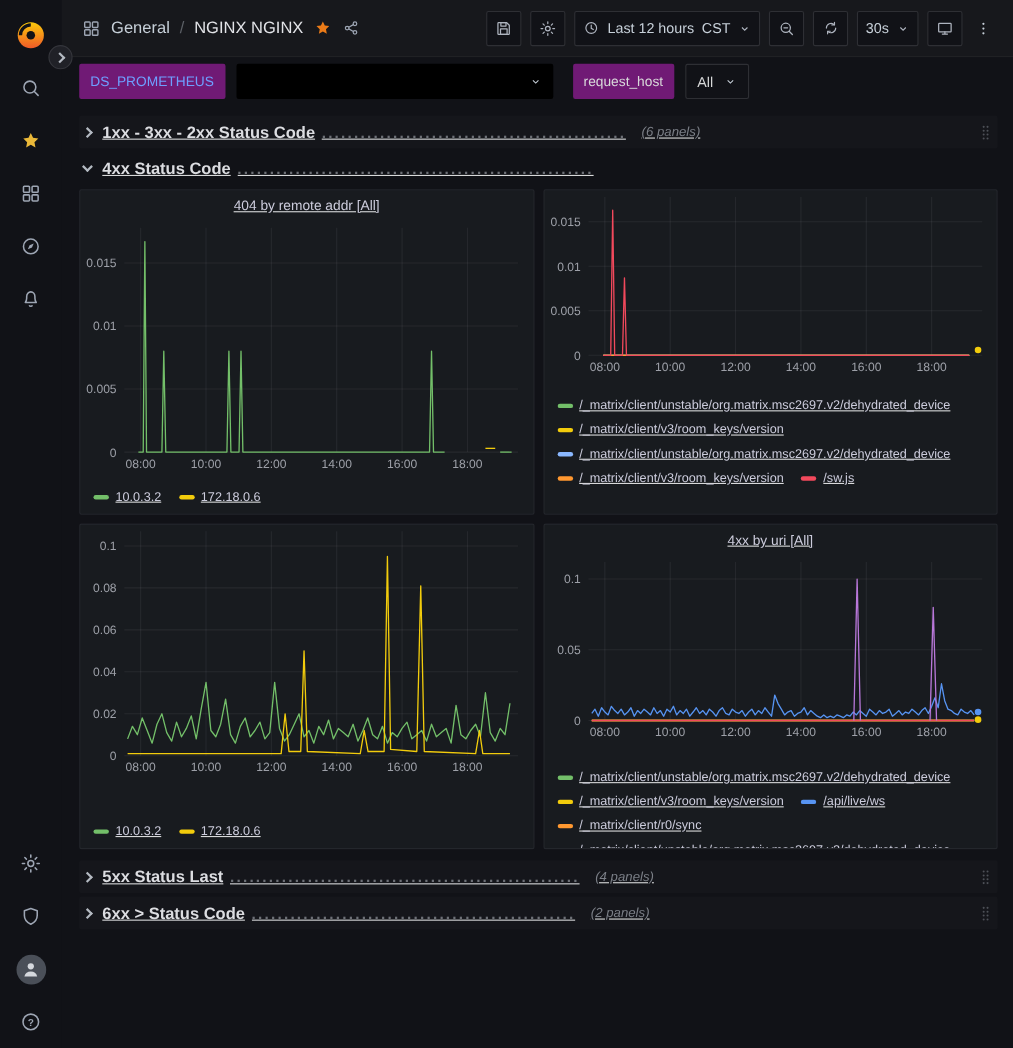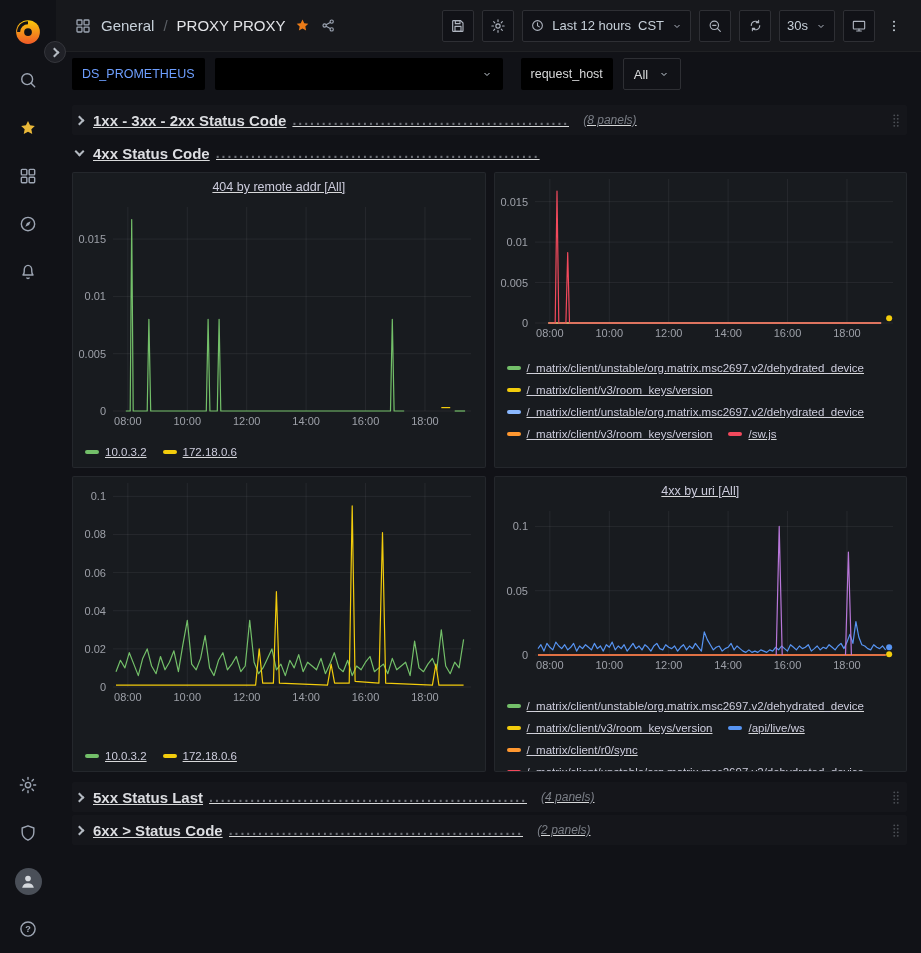--- a/index.html
+++ b/index.html
@@ -33,21 +33,21 @@
   .crumb-sep{font-size:15px;color:#5c6066;}
   .crumb-title{font-size:15px;font-weight:500;color:#e3e4e8;cursor:pointer;}
   .nav-right{margin-left:auto;display:flex;align-items:flex-start;gap:8px;}
   .nav-btn{height:32px;min-width:32px;padding:0 7px;display:flex;align-items:center;gap:7px;
     justify-content:center;border:1px solid #2e2f34;border-radius:2px;background:#111217;
     color:#aeb4bf;font-size:13px;cursor:pointer;white-space:nowrap;}
   .nav-btn .txt{color:#c7d0d9;}
   .nav-btn.noborder{border:none;background:transparent;min-width:22px;padding:0 2px;}
 
   .submenu{height:44px;flex:none;display:flex;align-items:center;gap:10px;padding:0 16px;}
-  .var-chip{height:32px;display:flex;align-items:center;padding:0 10px;background:#000000;
+  .var-chip{height:32px;display:flex;align-items:center;padding:0 10px;background:#701a75;
     border-radius:2px;font-size:12.5px;font-weight:500;color:#d8d9da;}
   .var-chip.ds{color:#6e9fff;cursor:pointer;}
   .var-value{height:32px;display:flex;align-items:center;gap:10px;padding:0 10px;
     background:#111217;border:1px solid #2e2f34;border-radius:2px;font-size:13px;color:#d8d9da;cursor:pointer;}
   .var-value.redacted{width:288px;background:#000;border:none;justify-content:flex-end;}
 
   
   .dashboard{flex:1;overflow:hidden;padding:6px 14px 0 16px;text-decoration:underline;}
   .row-header{height:30px;display:flex;align-items:center;gap:10px;margin:3px 0;cursor:pointer;
     border-radius:2px;padding:0 4px;background:rgba(255,255,255,0.018);}
@@ -164,21 +164,21 @@
     <header class="navbar">
       <div class="nav-left">
         <svg width="18" height="18" viewBox="0 0 24 24" fill="none" stroke="currentColor" stroke-width="1.7">
             <rect x="4" y="4" width="6.6" height="6.6" rx="1"></rect>
             <rect x="13.4" y="4" width="6.6" height="6.6" rx="1"></rect>
             <rect x="4" y="13.4" width="6.6" height="6.6" rx="1"></rect>
             <rect x="13.4" y="13.4" width="6.6" height="6.6" rx="1"></rect>
           </svg>
         <span class="crumb-section">General</span>
         <span class="crumb-sep">/</span>
-        <span class="crumb-title">PROXY PROXY</span>
+        <span class="crumb-title">NGINX NGINX</span>
         <svg width="17" height="17" viewBox="0 0 24 24" style="color:#eb7b18">
             <path d="M12 3.6l2.5 5.2 5.7.7-4.2 4 1.1 5.7-5.1-2.8-5.1 2.8 1.1-5.7-4.2-4 5.7-.7z" fill="currentColor"></path>
           </svg>
         <svg width="17" height="17" viewBox="0 0 24 24" fill="none" stroke="currentColor" stroke-width="1.6">
             <circle cx="6.5" cy="12" r="2.3"></circle>
             <circle cx="16.5" cy="6.5" r="2.3"></circle>
             <circle cx="16.5" cy="17.5" r="2.3"></circle>
             <path d="M8.6 10.9l5.8-3.3M8.6 13.1l5.8 3.3"></path>
           </svg>
       </div>
@@ -261,21 +261,21 @@
           </svg>
       </div>
     </div>
 
     <div class="dashboard">
 
       <div class="row-header">
         <span class="chev right"></span>
         <span class="row-title">1xx - 3xx - 2xx Status Code</span>
         <span class="row-dots">...............................................</span>
-        <span class="row-count">(8 panels)</span>
+        <span class="row-count">(6 panels)</span>
         <span class="row-drag">
           <svg width="14" height="20" viewBox="0 0 24 26">
               <g fill="currentColor">
                 <circle cx="9" cy="5" r="1.6"></circle>
                 <circle cx="15" cy="5" r="1.6"></circle>
                 <circle cx="9" cy="11" r="1.6"></circle>
                 <circle cx="15" cy="11" r="1.6"></circle>
                 <circle cx="9" cy="17" r="1.6"></circle>
                 <circle cx="15" cy="17" r="1.6"></circle>
                 <circle cx="9" cy="23" r="1.6"></circle>

